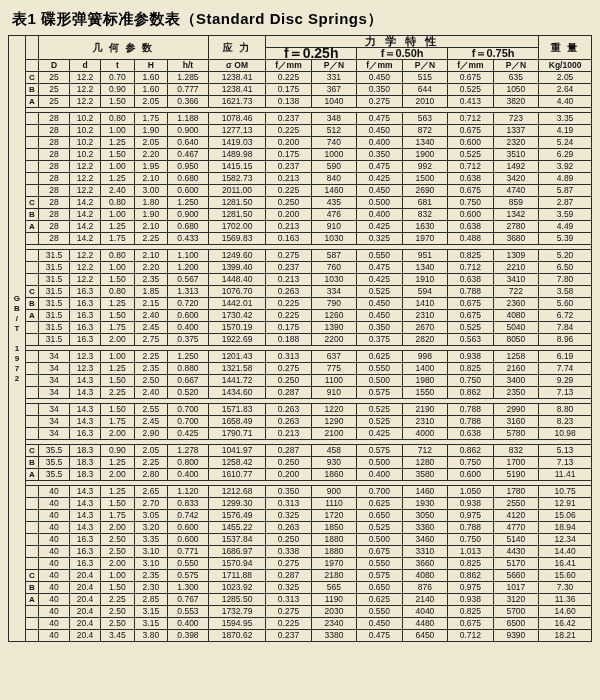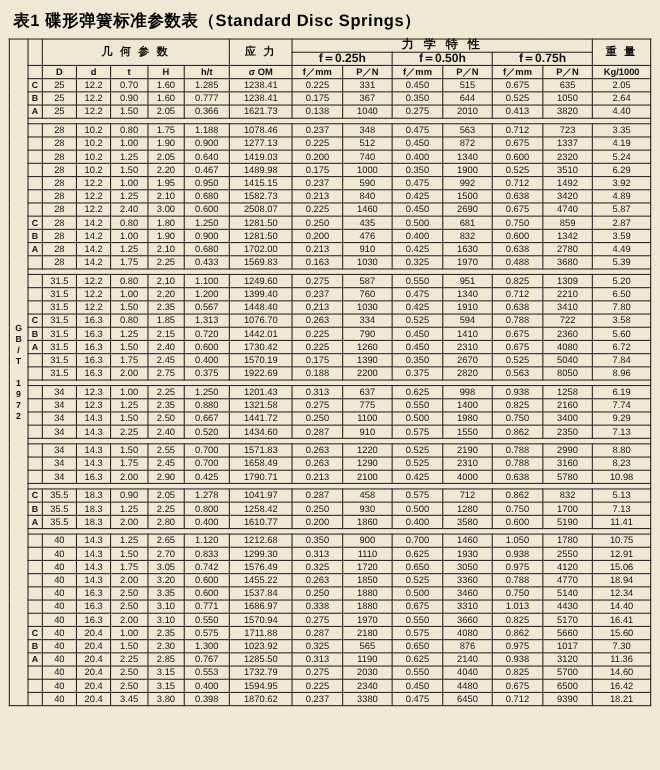--- a/index.html
+++ b/index.html
@@ -38,21 +38,21 @@
     padding:0;
     line-height:11px;
     font-family:"Liberation Sans", sans-serif;
     color:#111;
   }
   .hdr{
     font-weight:bold;
     background:#efe9d4;
   }
   .hdr-big{font-size:11px;letter-spacing:3px;}
-  .hdr-mid{font-size:10px;letter-spacing:2px;}
+  .hdr-mid{font-size:10px;letter-spacing:2px;font-family:Liberation Serif, serif;}
   .sub{font-size:8.5px;font-weight:bold;}
   .std{
     width:14px;
     font-size:8px;
     font-weight:bold;
     letter-spacing:1px;
     writing-mode:vertical-rl;
     text-orientation:upright;
     white-space:nowrap;
     padding:2px 0;
@@ -97,21 +97,21 @@
     <tbody id="tbody">
         <tr>
           <td class="std" rowspan="54">GB/T 1972</td>
           <td class="hdr" rowspan="2"></td>
           <td class="hdr hdr-mid" colspan="5" rowspan="2">几 何 参 数</td>
           <td class="hdr hdr-mid" rowspan="2">应 力</td>
           <td class="hdr hdr-big" colspan="6">力 学 特 性</td>
           <td class="hdr hdr-mid" rowspan="2">重 量</td>
         </tr>
         <tr>
-          <td class="hdr sub" colspan="2" style="font-size:11px">f＝0.25h</td>
+          <td class="hdr sub" colspan="2" style="font-size:14px">f＝0.25h</td>
           <td class="hdr sub" colspan="2" style="font-size:11px">f＝0.50h</td>
           <td class="hdr sub" colspan="2" style="font-size:11px">f＝0.75h</td>
         </tr>
         <tr>
           <td class="hdr sub"></td>
           <td class="hdr sub">D</td>
           <td class="hdr sub">d</td>
           <td class="hdr sub">t</td>
           <td class="hdr sub">H</td>
           <td class="hdr sub">h/t</td>
@@ -271,21 +271,21 @@
           <td class="val">3420</td>
           <td class="val">4.89</td>
         </tr>
         <tr>
           <td class="cls"></td>
           <td class="val">28</td>
           <td class="val">12.2</td>
           <td class="val">2.40</td>
           <td class="val">3.00</td>
           <td class="val">0.600</td>
-          <td class="val">2508.07</td>
+          <td class="val">2011.00</td>
           <td class="val">0.225</td>
           <td class="val">1460</td>
           <td class="val">0.450</td>
           <td class="val">2690</td>
           <td class="val">0.675</td>
           <td class="val">4740</td>
           <td class="val">5.87</td>
         </tr>
         <tr>
           <td class="cls">C</td>

